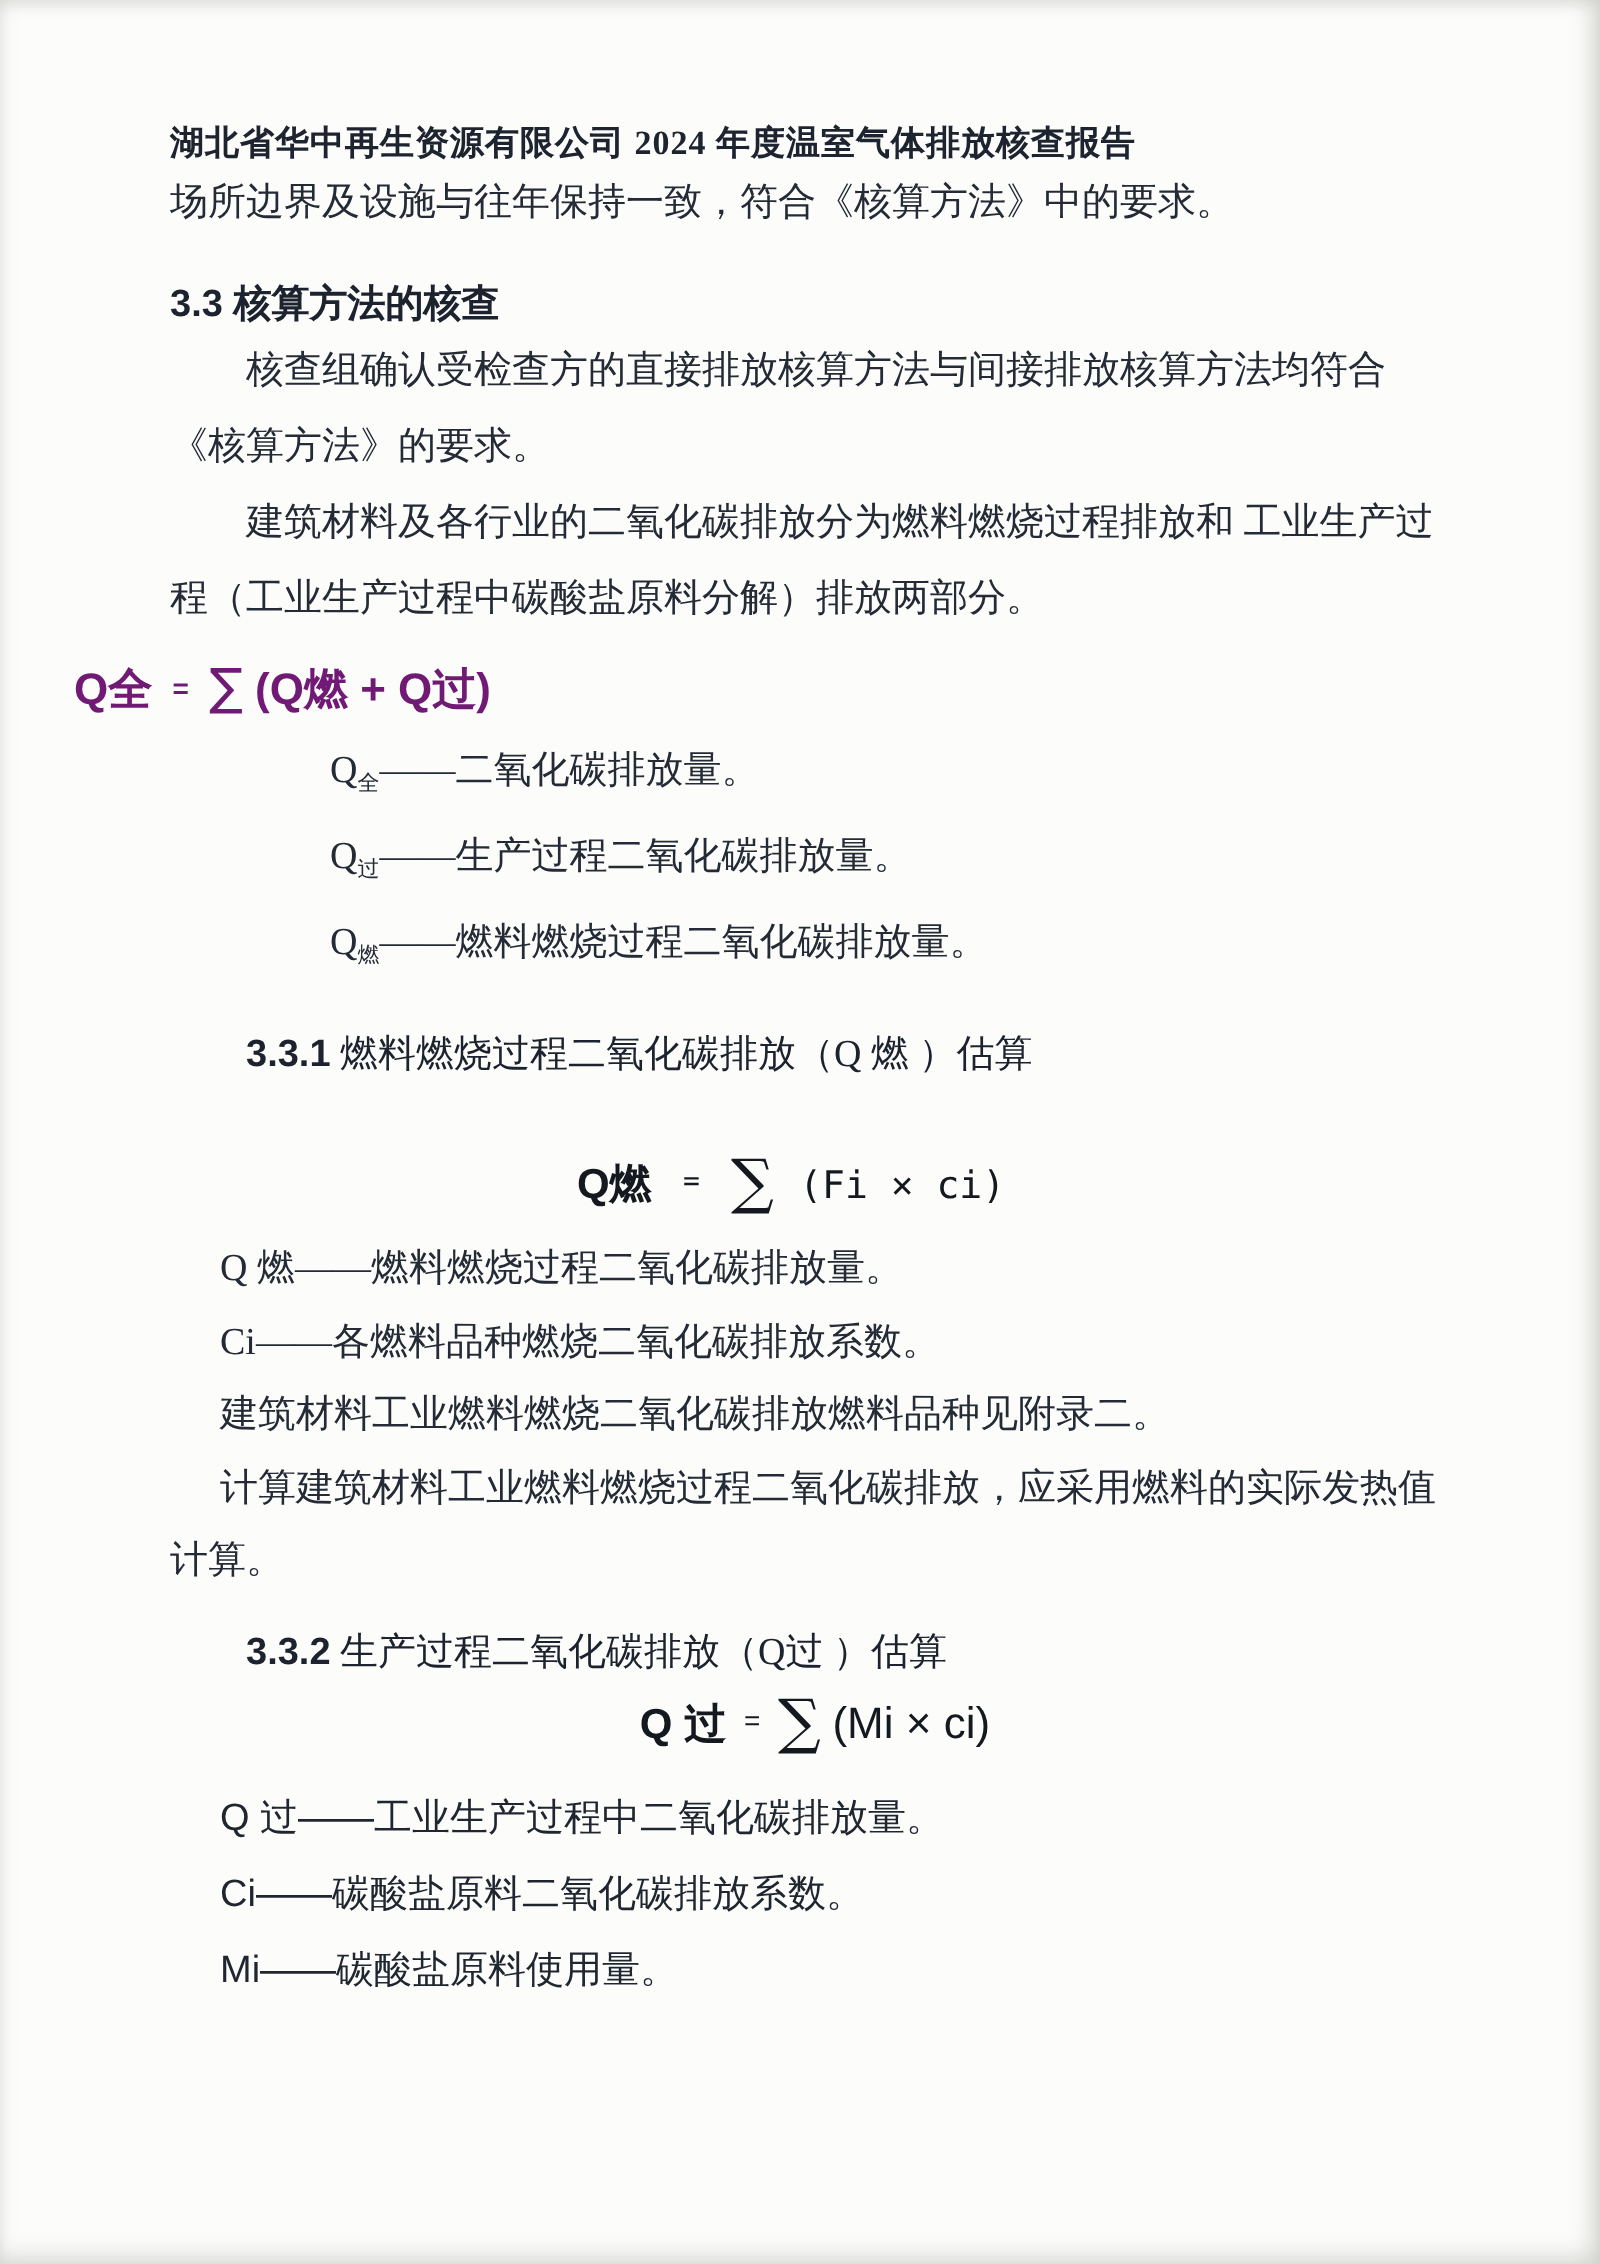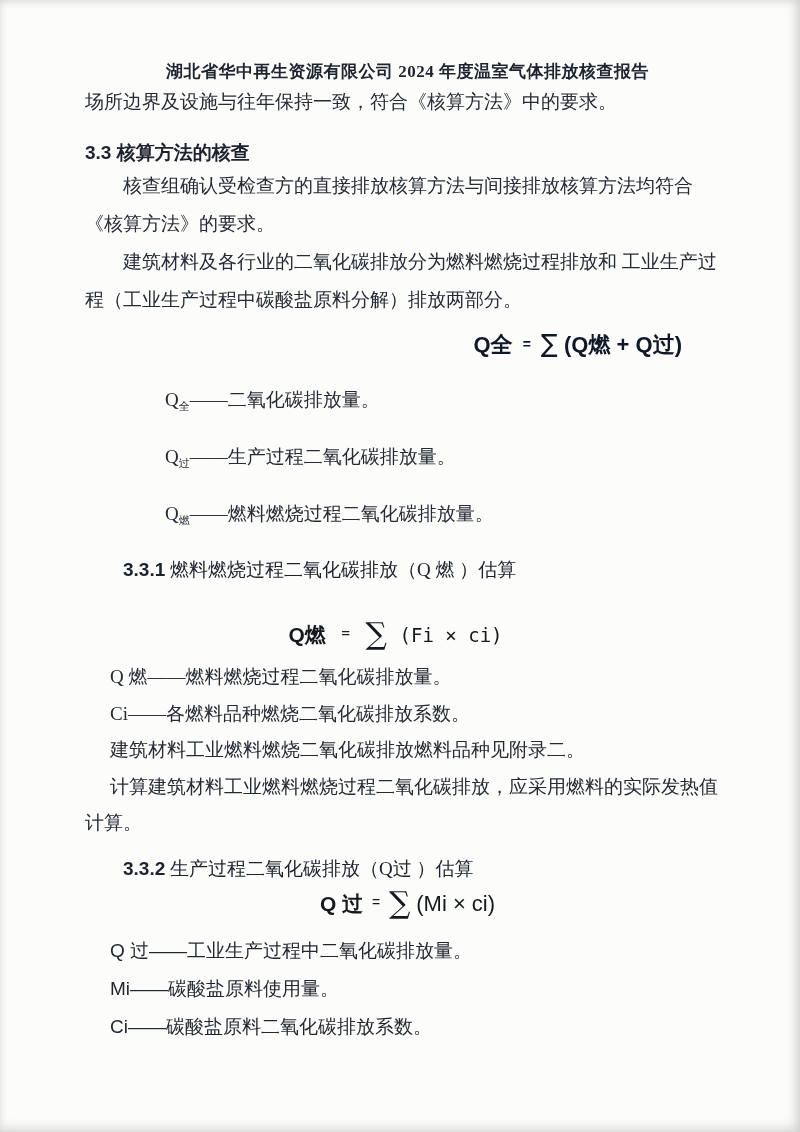--- a/index.html
+++ b/index.html
@@ -10,46 +10,45 @@
     background:#fcfcfa;
     box-sizing:border-box;
     padding:0 70px 0 85px;
     overflow:hidden;
     color:#242b36;
     font-family:"Liberation Serif","DejaVu Serif",serif;
     box-shadow:inset -6px 0 10px rgba(120,120,118,.18), inset 0 -6px 10px rgba(120,120,118,.14), inset 0 3px 6px rgba(120,120,118,.10);
   }
   .doc-header{
     padding-top:60px;
-    text-align:center;
     font-size:17px;
     font-weight:700;
     letter-spacing:.5px;
     color:#1d242f;
   }
   .intro{margin:40px 0 0;font-size:19px;line-height:28px;}
   .sec-heading{
     margin:18px 0 0;
     font-family:"Liberation Sans","DejaVu Sans",sans-serif;
     font-size:19px;font-weight:700;line-height:28px;color:#1c232e;
   }
   p.body{margin:0;font-size:19px;line-height:38px;}
   .para1{margin-top:14px;text-indent:38px;}
   .para2{margin-top:6px;text-indent:38px;}
   .formula-total{
     margin-top:8px;
-    text-align:right;
+    text-align:left;
     transform:translateX(-48px);
     font-family:"Liberation Sans","DejaVu Sans",sans-serif;
-    font-weight:700;font-size:22px;line-height:34px;color:#0f172a;
+    font-weight:700;font-size:22px;line-height:34px;color:#701a75;
   }
   .formula-total .f-eq{font-size:14px;vertical-align:3px;padding:0 4px;}
   .formula-total .f-sum{font-size:25px;font-weight:400;font-family:"DejaVu Sans",sans-serif;}
   .def-row{
-    margin-top:25px;
+    margin-top:11px;
     font-size:19px;line-height:26px;
     text-indent:80px;
   }
   .def-row:first-of-type{margin-top:12px;}
   .def-sub{font-size:11px;vertical-align:-4px;letter-spacing:0;}
   .sub-heading{
     margin:24px 0 0;
     font-size:19px;line-height:26px;
     text-indent:38px;color:#1c232e;
   }
@@ -142,18 +141,18 @@
 
   <div class="formula-mid formula-332">
     <span class="f-lhs">Q 过</span>
     <span class="f-eq">=</span>
     <span class="f-sum">∑</span>
     <span class="f-rhs">(Mi × ci)</span>
   </div>
 
   <div class="lines-332">
     <p>Q 过——工业生产过程中二氧化碳排放量。</p>
+    <p>Ci——碳酸盐原料二氧化碳排放系数。</p>
     <p>Mi——碳酸盐原料使用量。</p>
-    <p>Ci——碳酸盐原料二氧化碳排放系数。</p>
   </div>
 
 
 </div>
 
 </body></html>

